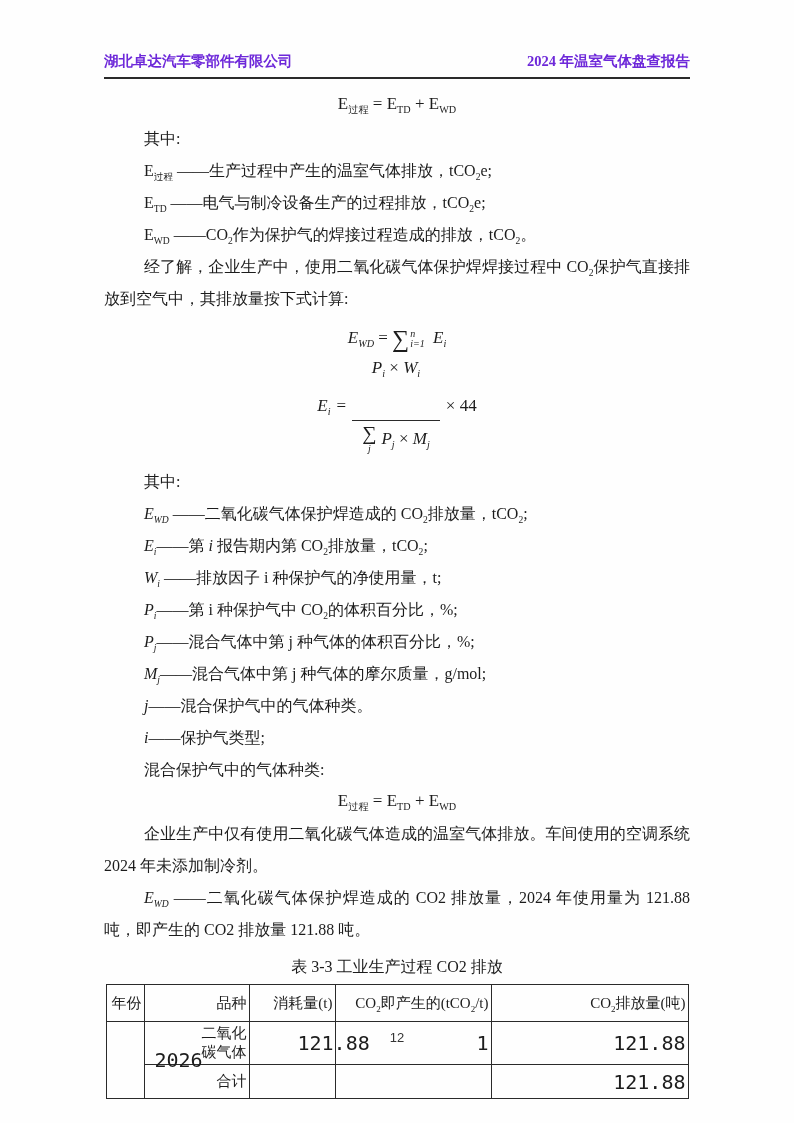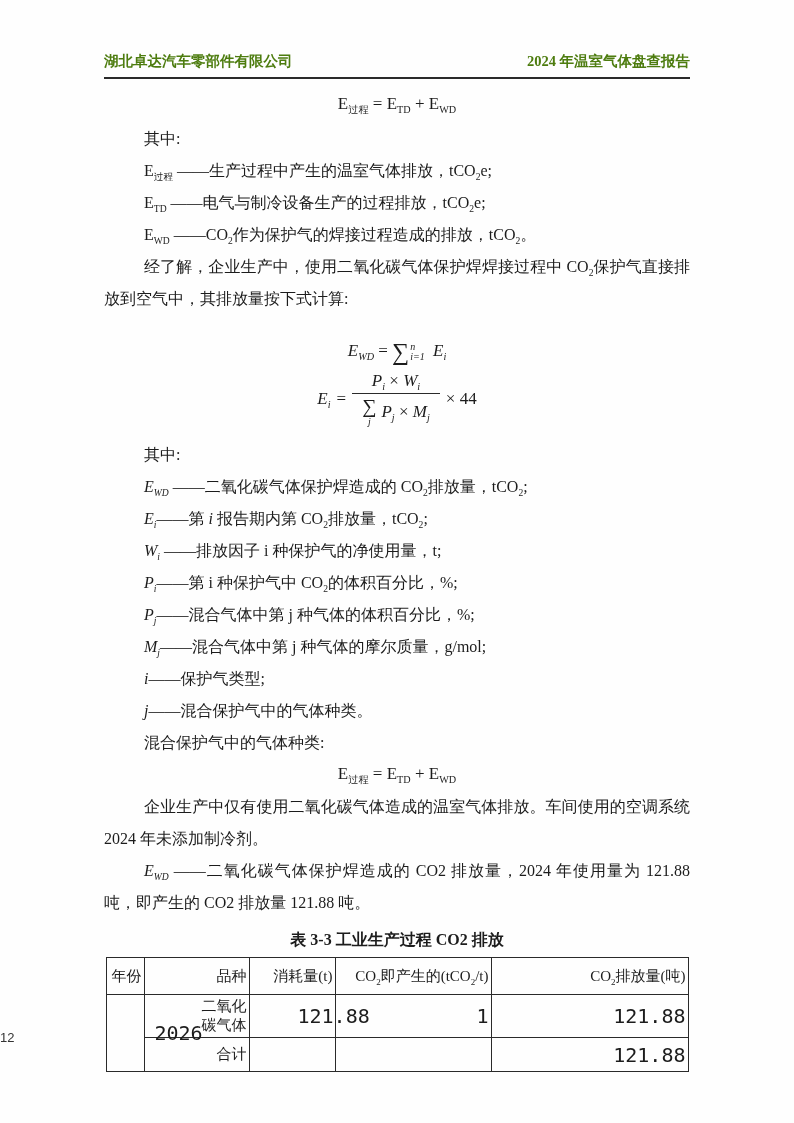--- a/index.html
+++ b/index.html
@@ -15,52 +15,52 @@
   }
   .content{padding:0 104px;}
   
   .hdr{
     display:flex;justify-content:space-between;align-items:flex-end;
     margin:52px 104px 0;
     padding-bottom:6px;
     border-bottom:2px solid #2a2a2a;
     font-size:14.5px;
     font-weight:bold;
-    color:#4d7c0f;
+    color:#6d28d9;
   }
   
   .line{line-height:32px;text-align:justify;}
   .indent{padding-left:40px;}
   .para{line-height:32px;text-align:justify;text-indent:40px;}
   .center{text-align:center;}
   sub{font-size:0.60em;line-height:0;}
   .it{font-style:italic;}
   
   .formula{font-size:17px;line-height:26px;margin:8px 0 6px;}
   .sigma-group{display:inline-flex;align-items:center;vertical-align:middle;}
   .sigma{font-size:24px;font-style:normal;}
   .limits{display:inline-flex;flex-direction:column;font-size:10px;font-style:italic;line-height:1.05;text-align:left;margin-left:1px;}
   .frac-formula{display:flex;justify-content:center;align-items:center;gap:6px;font-size:17px;margin:4px 0 10px;}
-  .frac{display:inline-flex;flex-direction:column;align-items:center;vertical-align:middle;}
+  .frac{display:inline-flex;flex-direction:column;align-items:center;vertical-align:middle;gap:40px;}
   .frac .num{padding:0 10px 2px;}
   .frac .den{border-top:1.4px solid #2a2a2a;padding:2px 10px 0;display:inline-flex;align-items:center;gap:2px;}
   .sigma-col{display:inline-flex;flex-direction:column;align-items:center;line-height:1;margin-right:3px;}
   .sigma-col .sg{font-size:20px;}
   .sigma-col .under{font-size:10px;font-style:italic;margin-top:1px;}
   
   .fs{font-family:"Liberation Serif","DejaVu Serif",serif;}
   .fs .num-mono, .tbl .num-mono{font-family:"DejaVu Sans Mono","Liberation Mono",monospace;font-size:20px;}
   
-  .tbl-caption{text-align:center;font-weight:bold;font-size:16px;line-height:26px;margin-top:8px;}
+  .tbl-caption{text-align:center;font-weight:normal;font-size:16px;line-height:26px;margin-top:8px;}
   table.tbl{border-collapse:collapse;margin:4px auto 0;width:582px;table-layout:fixed;}
   .tbl td,.tbl th{border:1.6px solid #2a2a2a;font-weight:normal;text-align:right;padding:0 2px;font-size:15px;}
   .tbl th{height:36px;}
   .tbl .r1 td{height:42px;padding-left:48px;}
   .tbl .r2 td{height:33px;}
-  .footer{position:absolute;left:0;right:0;top:1030px;font-family:"Liberation Sans","DejaVu Sans",sans-serif;font-size:13px;color:#333;}
+  .footer{position:absolute;left:0;right:0;top:1030px;text-align:center;font-family:"Liberation Sans","DejaVu Sans",sans-serif;font-size:13px;color:#333;}
 </style>
 </head>
 <body>
 
 <div class="page">
 
   <div class="hdr">
     <span>湖北卓达汽车零部件有限公司</span>
     <span>2024 年温室气体盘查报告</span>
   </div>
@@ -69,21 +69,21 @@
 
     <div class="formula center sym" style="margin-top:12px;"><span>E</span><sub>过程</sub><span> = E</span><sub>TD</sub><span> + E</span><sub>WD</sub></div>
 
     <div class="line indent">其中:</div>
     <div class="line indent"><span>E</span><sub>过程</sub><span> ——生产过程中产生的温室气体排放，tCO</span><sub>2</sub><span>e;</span></div>
     <div class="line indent"><span>E</span><sub>TD</sub><span> ——电气与制冷设备生产的过程排放，tCO</span><sub>2</sub><span>e;</span></div>
     <div class="line indent"><span>E</span><sub>WD</sub><span> ——CO</span><sub>2</sub><span>作为保护气的焊接过程造成的排放，tCO</span><sub>2</sub><span>。</span></div>
 
     <div class="para"><span>经了解，企业生产中，使用二氧化碳气体保护焊焊接过程中 CO</span><sub>2</sub><span>保护气直接排放到空气中，其排放量按下式计算:</span></div>
 
-    <div class="formula center" style="margin-top:23px;">
+    <div class="formula center" style="margin-top:10px;">
       <span class="it"><i>E</i><sub class="it">WD</sub></span>
       <span>=</span>
       <span class="sigma-group">
         <span class="sigma">∑</span>
         <span class="limits">
           <span>n</span>
           <span>i=1</span>
         </span>
       </span>
       <span class="it" style="margin-left:4px;"><i>E</i><sub class="it">i</sub></span>
@@ -105,22 +105,22 @@
       <span>× 44</span>
     </div>
 
     <div class="line indent" style="margin-top:12px;">其中:</div>
     <div class="line indent"><span class="it">E</span><sub class="it">WD</sub><span> ——二氧化碳气体保护焊造成的 CO</span><sub>2</sub><span>排放量，tCO</span><sub>2</sub><span>;</span></div>
     <div class="line indent"><span class="it">E</span><sub class="it">i</sub><span>——第 </span><span class="it">i</span><span> 报告期内第 CO</span><sub>2</sub><span>排放量，tCO</span><sub>2</sub><span>;</span></div>
     <div class="line indent"><span class="it">W</span><sub class="it">i</sub><span> ——排放因子 i 种保护气的净使用量，t;</span></div>
     <div class="line indent"><span class="it">P</span><sub class="it">i</sub><span>——第 i 种保护气中 CO</span><sub>2</sub><span>的体积百分比，%;</span></div>
     <div class="line indent"><span class="it">P</span><sub class="it">j</sub><span>——混合气体中第 j 种气体的体积百分比，%;</span></div>
     <div class="line indent"><span class="it">M</span><sub class="it">j</sub><span>——混合气体中第 j 种气体的摩尔质量，g/mol;</span></div>
+    <div class="line indent"><span class="it">j</span><span>——混合保护气中的气体种类。</span></div>
     <div class="line indent"><span class="it">i</span><span>——保护气类型;</span></div>
-    <div class="line indent"><span class="it">j</span><span>——混合保护气中的气体种类。</span></div>
 
     <div class="line indent">混合保护气中的气体种类:</div>
 
     <div class="formula center sym" style="margin:2px 0 4px;"><span>E</span><sub>过程</sub><span> = E</span><sub>TD</sub><span> + E</span><sub>WD</sub></div>
 
     <div class="para">企业生产中仅有使用二氧化碳气体造成的温室气体排放。车间使用的空调系统 2024 年未添加制冷剂。</div>
 
     <div class="para fs"><span class="it">E</span><sub class="it">WD</sub><span> ——二氧化碳气体保护焊造成的 CO2 排放量，2024 年使用量为 121.88 吨，即产生的 CO2 排放量 121.88 吨。</span></div>
 
     <div class="tbl-caption">表 3-3 工业生产过程 CO2 排放</div>

